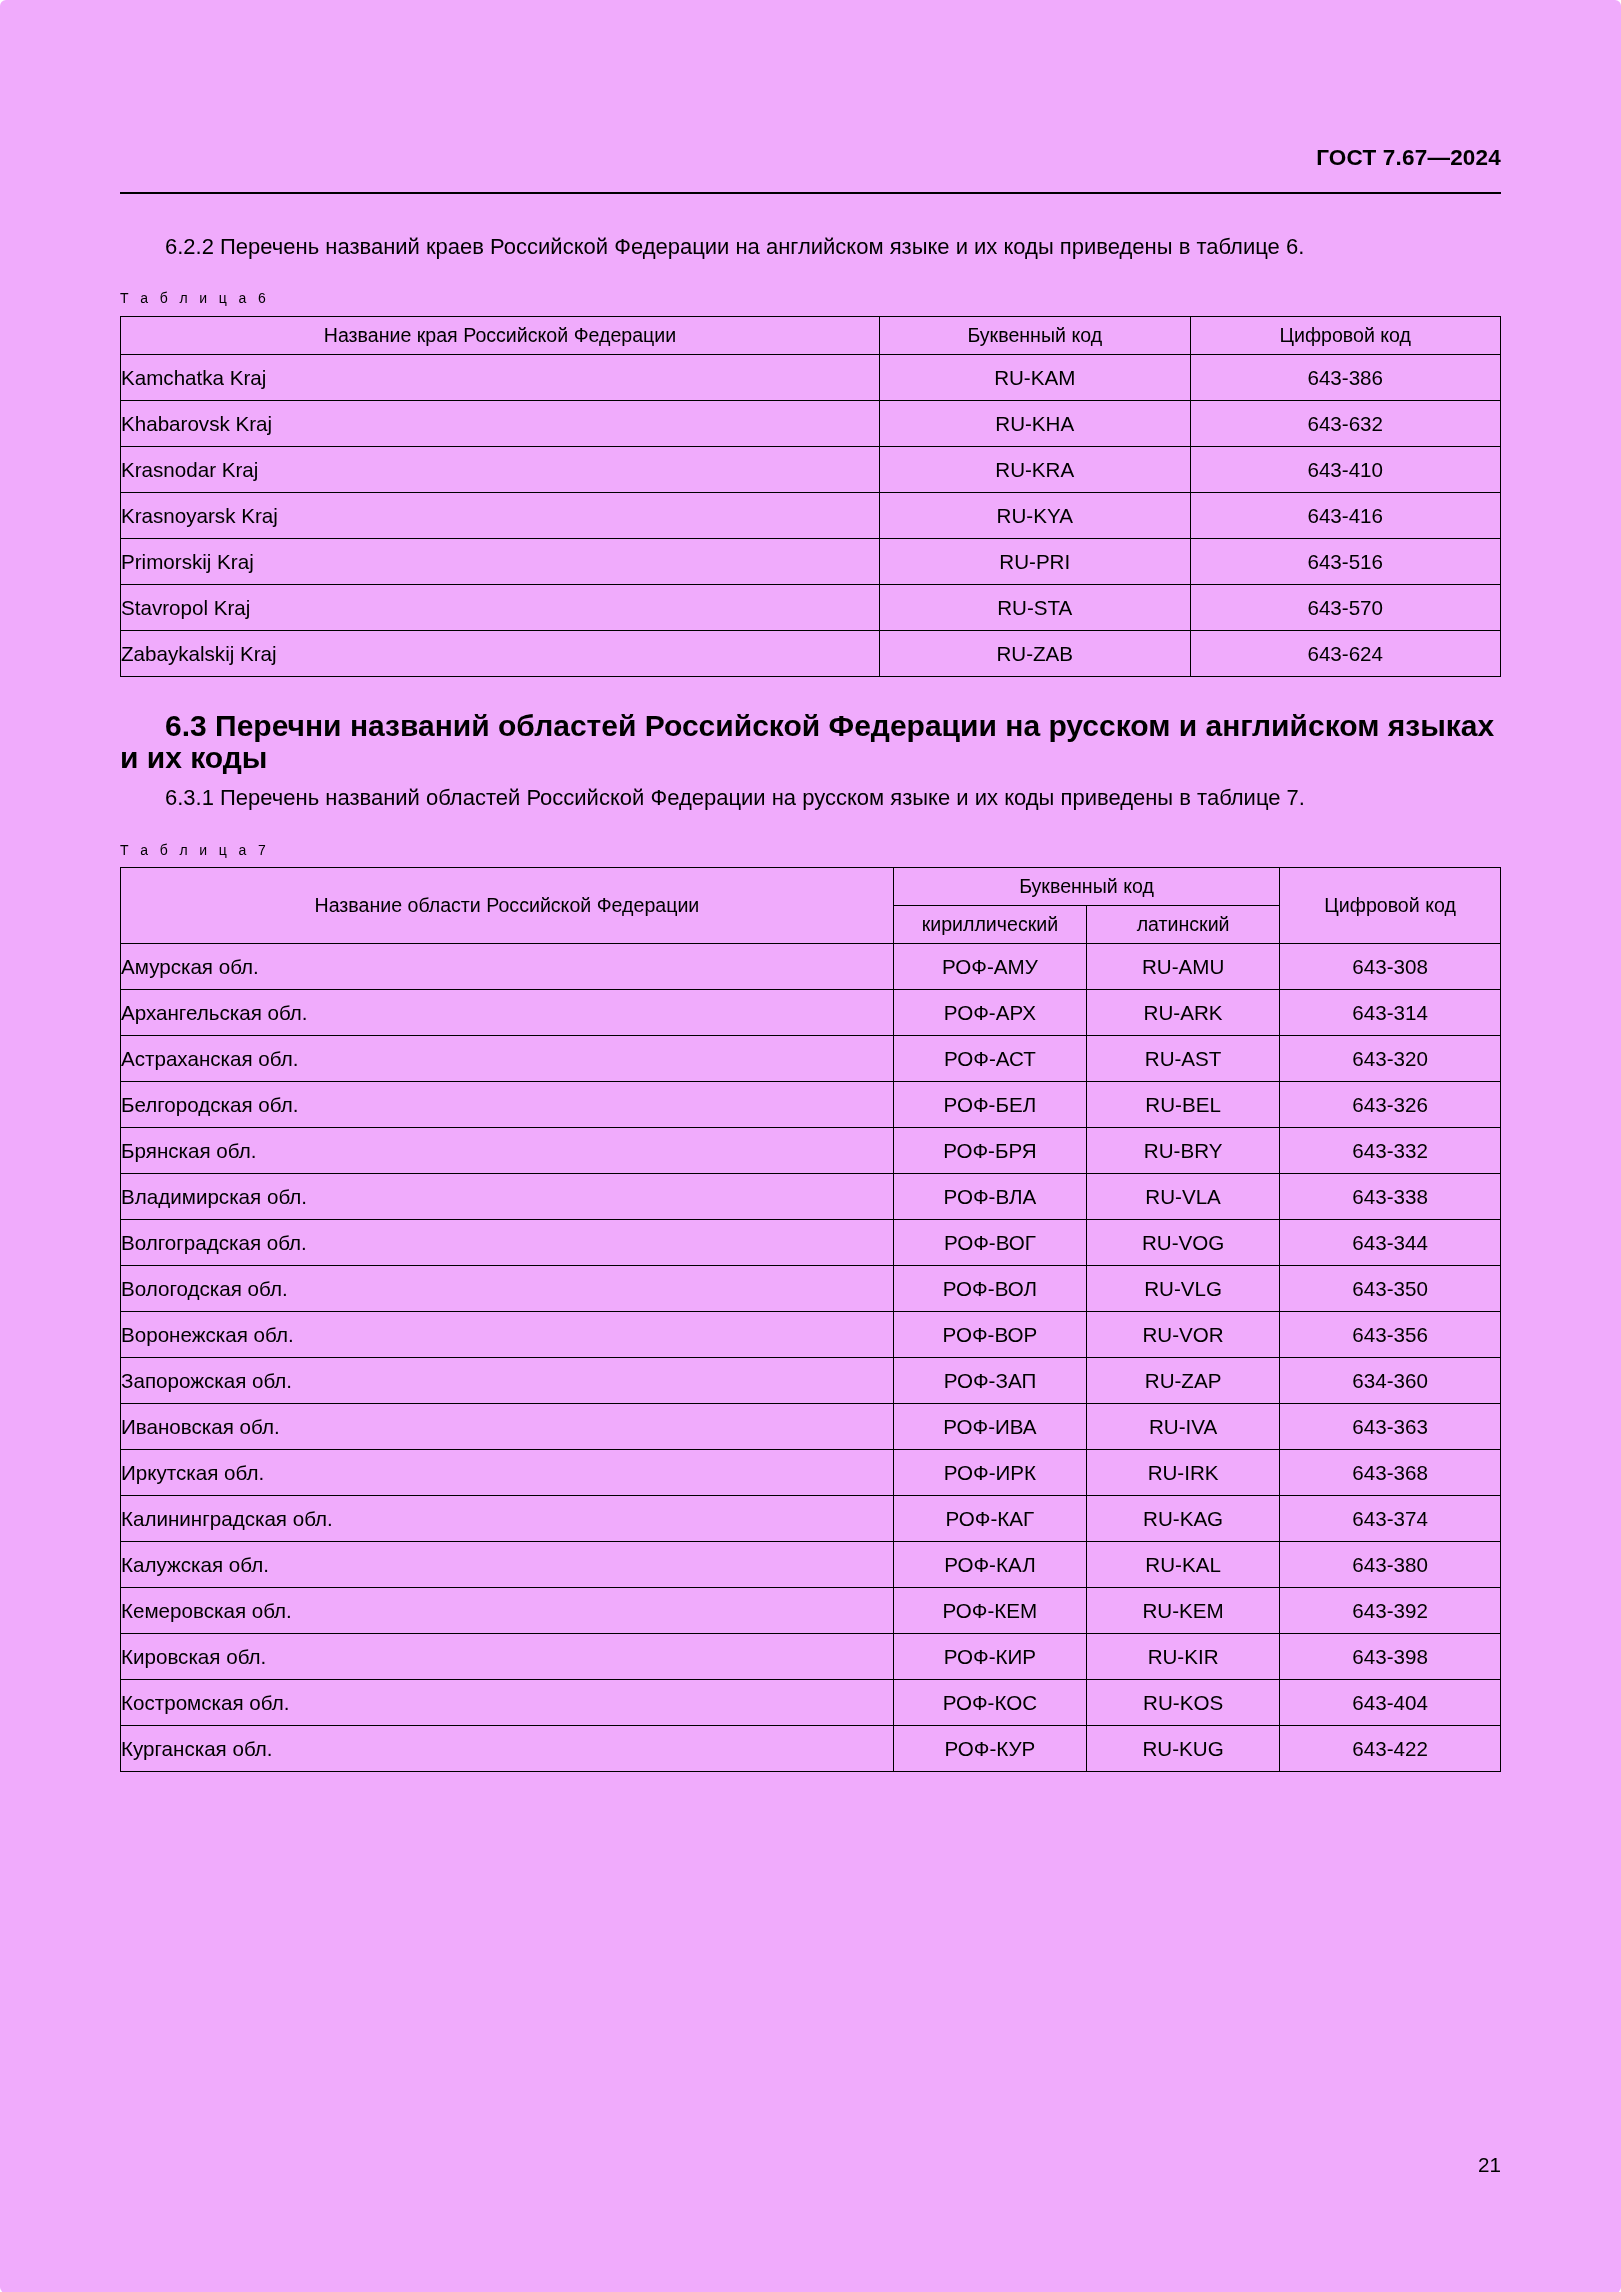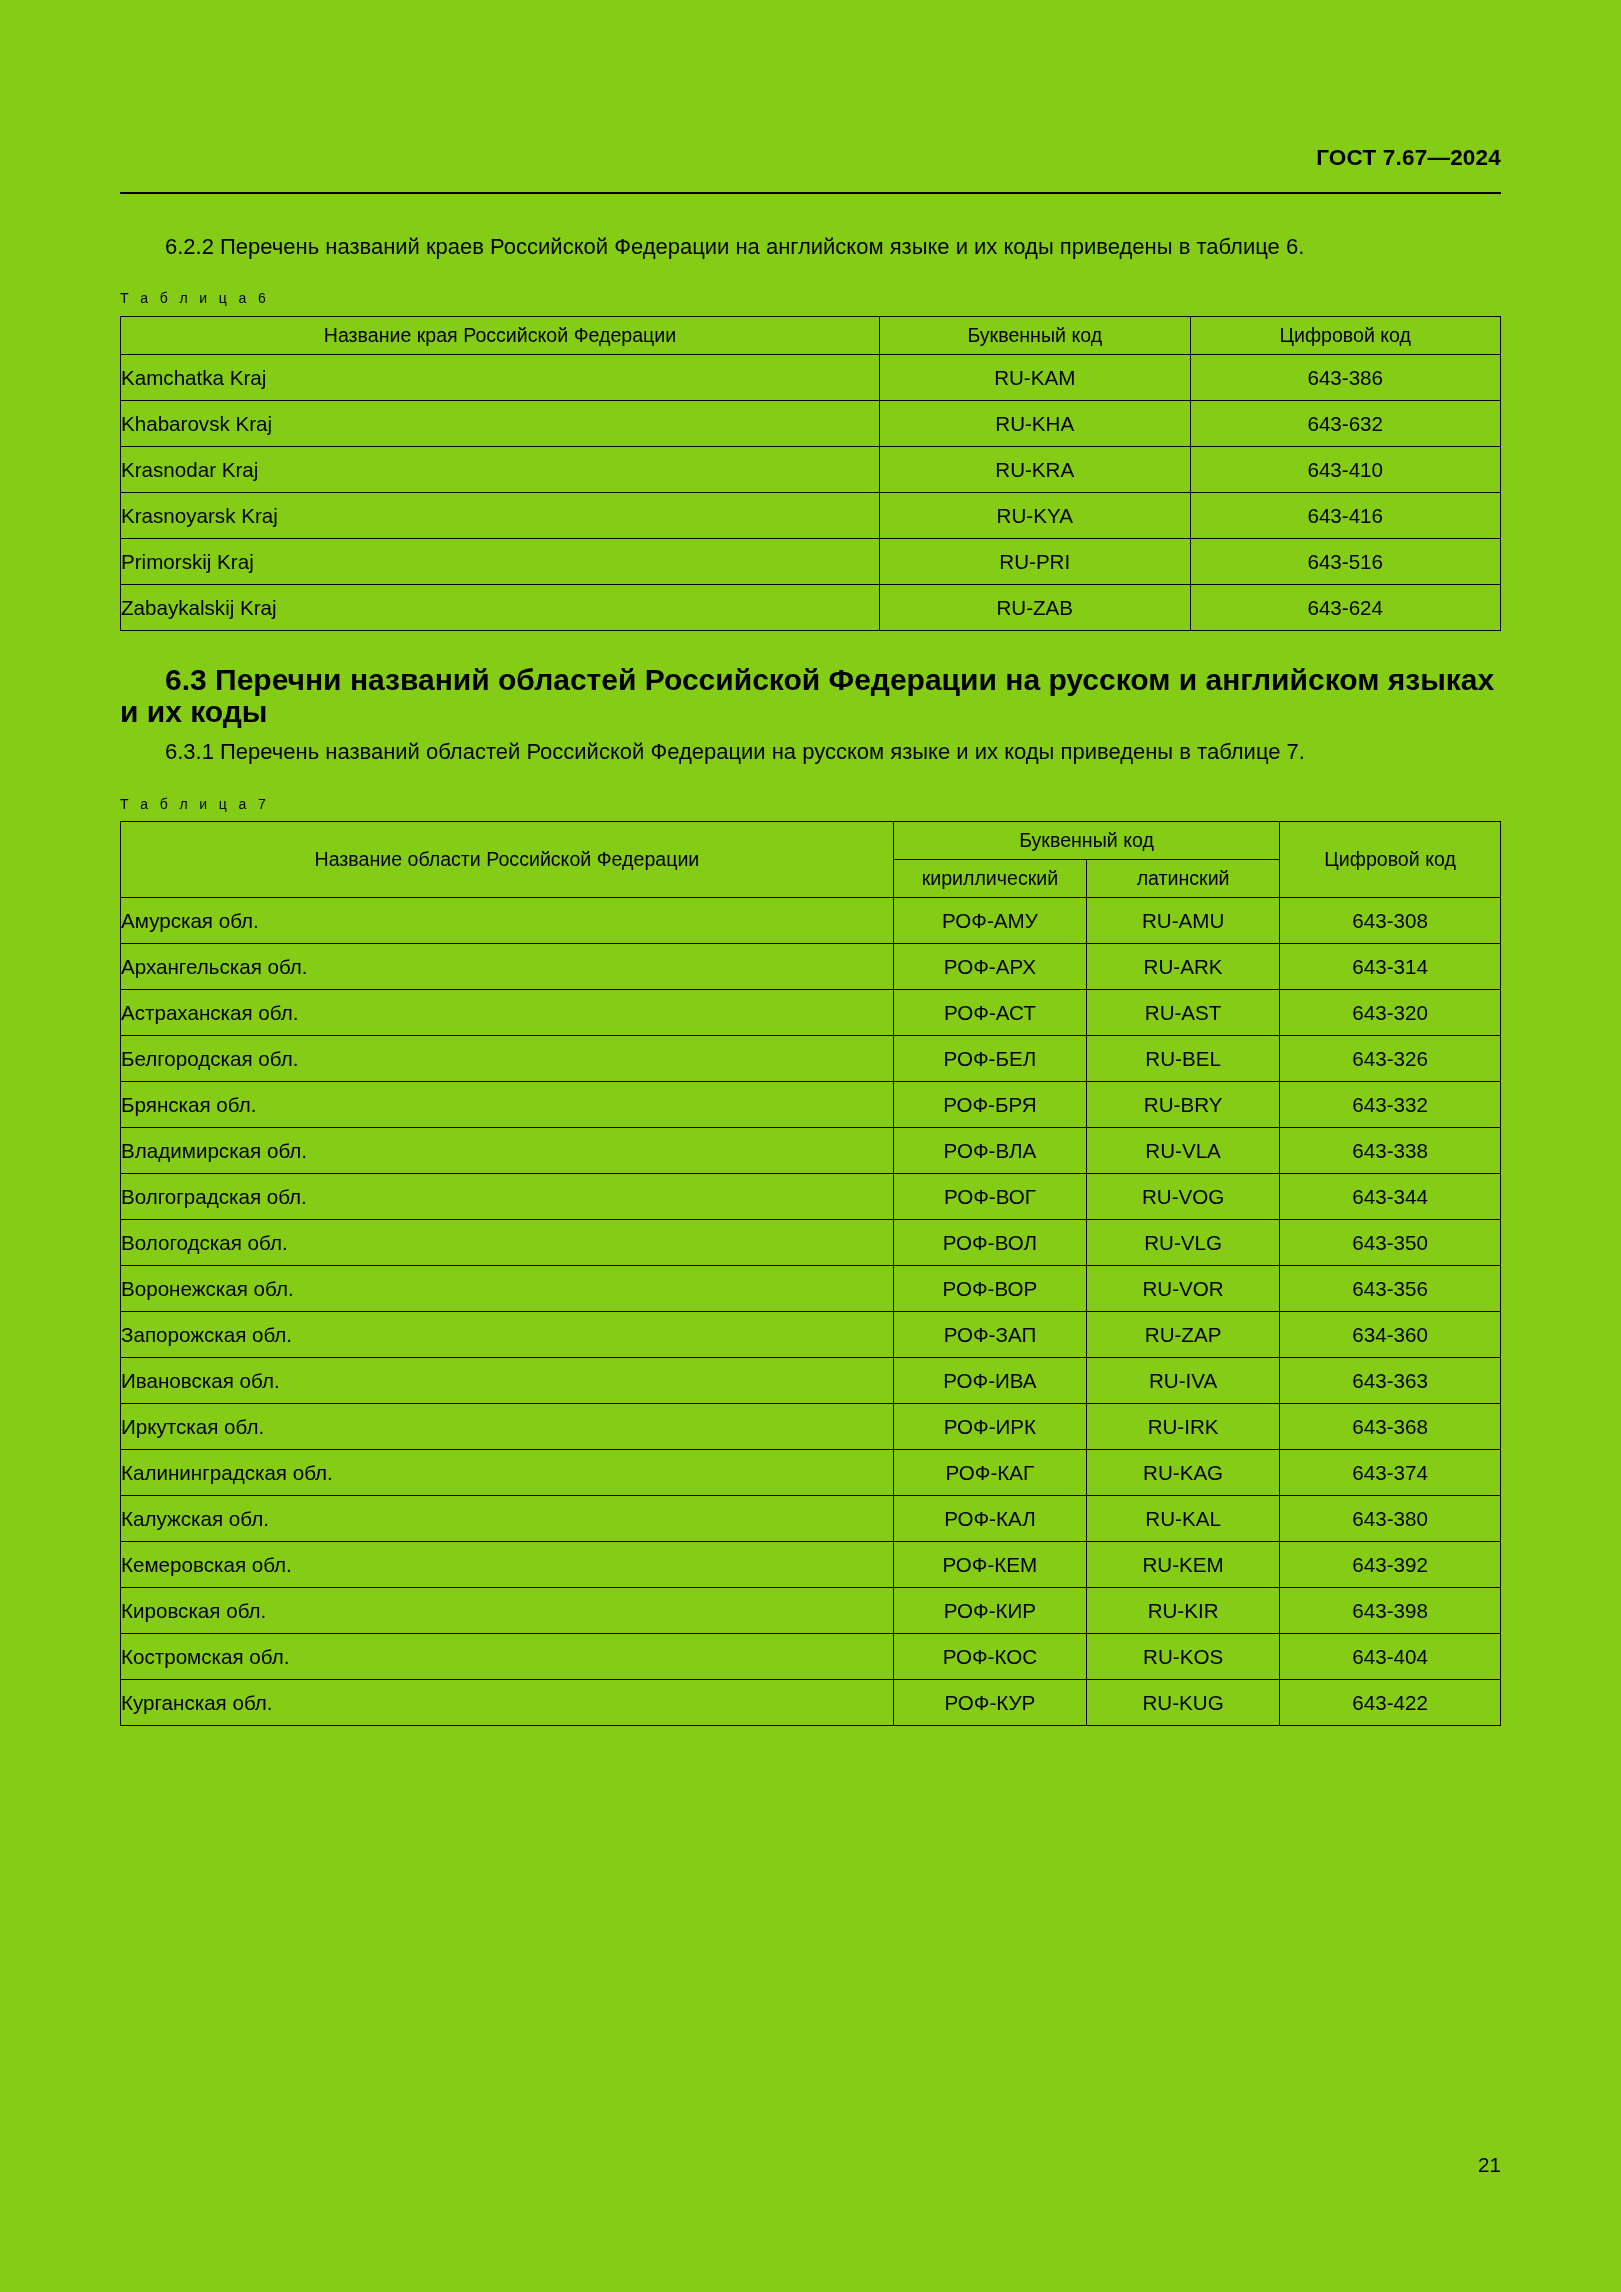--- a/index.html
+++ b/index.html
@@ -9,23 +9,24 @@
   }
   body {
     font-family: "Liberation Sans", sans-serif;
     color: #000000;
   }
   .page {
     position: relative;
     width: 1621px;
     height: 2293px;
     margin: 0 auto;
-    background: #84cc16;
+    background: #f0abfc;
     box-sizing: border-box;
     padding: 0;
+    border-radius: 6px;
   }
   .header-rule {
     position: absolute;
     left: 120px;
     right: 120px;
     top: 192px;
     border-bottom: 2px solid #000;
   }
   .doc-header {
     position: absolute;
@@ -154,20 +155,25 @@
           </tr>
           <tr>
             <td class="name-cell">Krasnoyarsk Kraj</td>
             <td class="center">RU-KYA</td>
             <td class="center">643-416</td>
           </tr>
           <tr>
             <td class="name-cell">Primorskij Kraj</td>
             <td class="center">RU-PRI</td>
             <td class="center">643-516</td>
+          </tr>
+          <tr>
+            <td class="name-cell">Stavropol Kraj</td>
+            <td class="center">RU-STA</td>
+            <td class="center">643-570</td>
           </tr>
           <tr>
             <td class="name-cell">Zabaykalskij Kraj</td>
             <td class="center">RU-ZAB</td>
             <td class="center">643-624</td>
           </tr>
         </tbody>
     </table>
 
     <div class="section-head">

